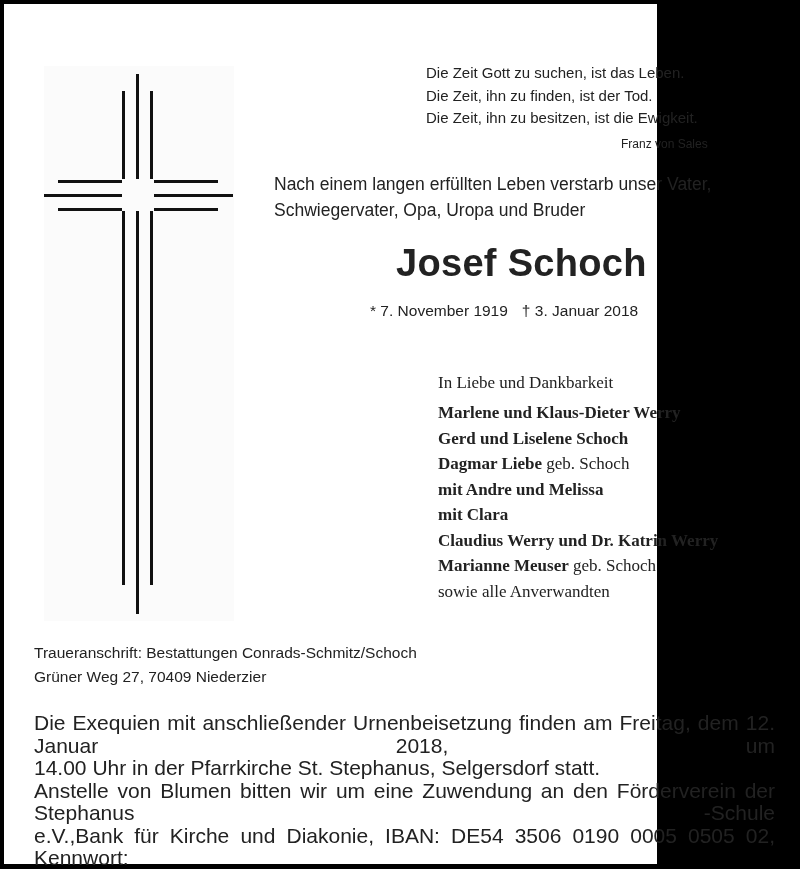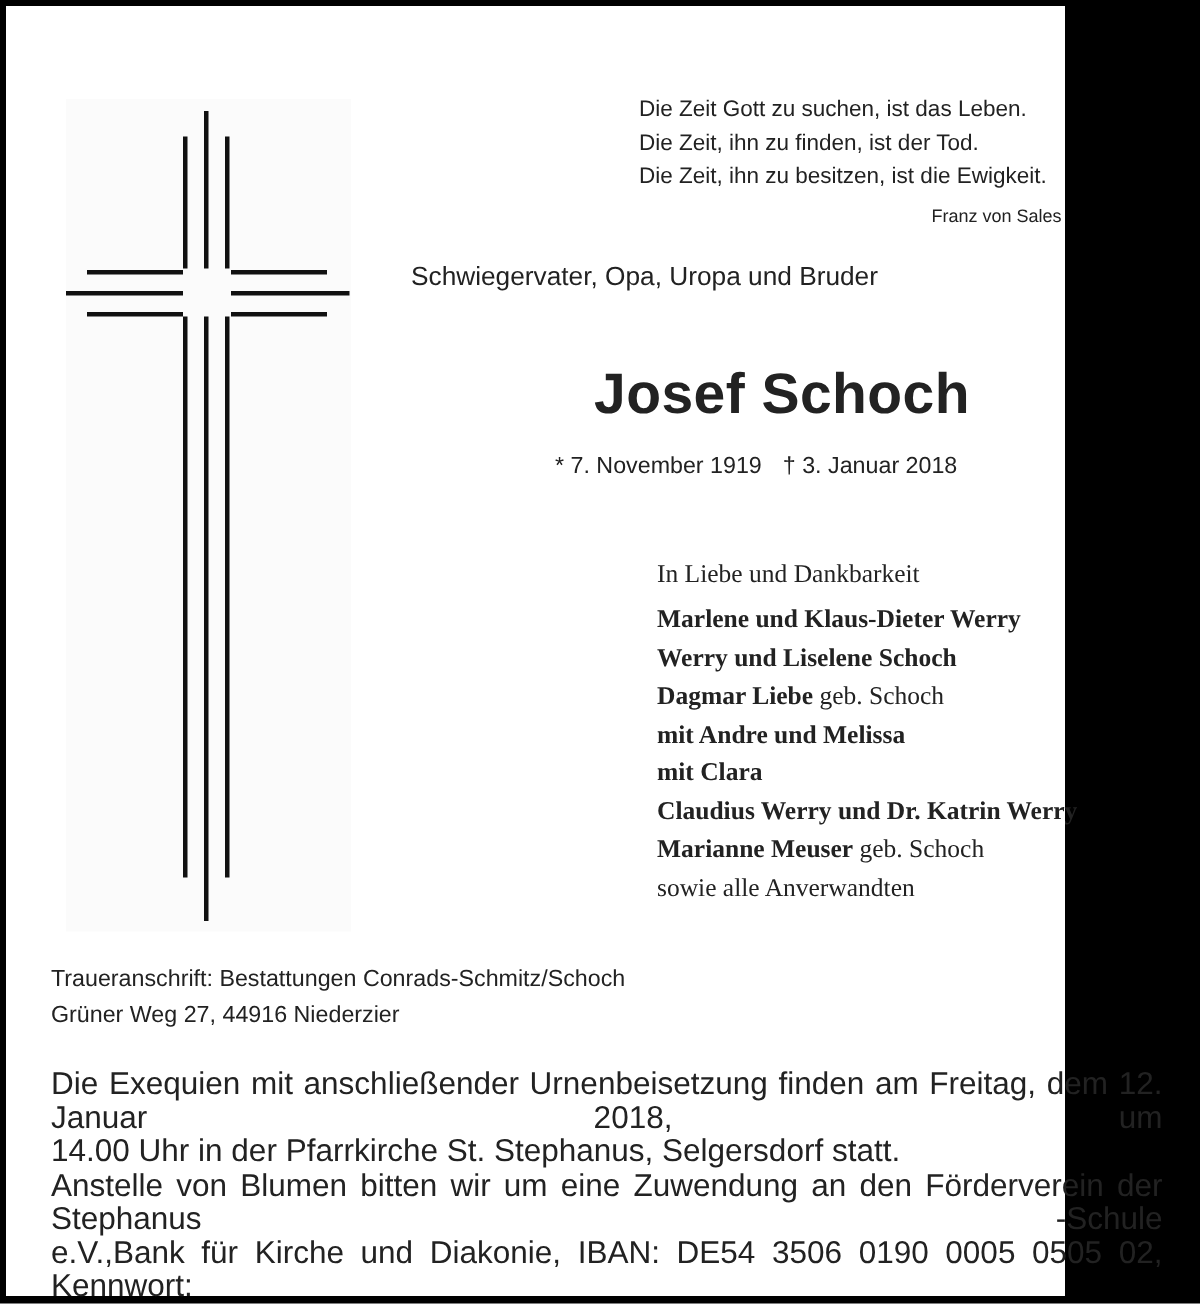--- a/index.html
+++ b/index.html
@@ -7,21 +7,21 @@
       width: 800px; height: 869px;
       background: #000;
       position: relative;
       overflow: hidden;
       font-family: "Liberation Sans", "DejaVu Sans", sans-serif;
       color: #222;
     }
     .page {
       position: absolute;
       left: 4px; top: 4px;
-      width: 706px; height: 860px;
+      width: 653px; height: 860px;
       background: #fff;
     }
     .cross-bg {
       position: absolute;
       left: 40px; top: 62px;
       width: 190px; height: 555px;
       background: #fbfbfb;
     }
     .bar { position: absolute; background: #111; }
     .abs { position: absolute; white-space: nowrap; }
@@ -69,44 +69,45 @@
   </div>
 
   <div class="abs quote">
     <div>Die Zeit Gott zu suchen, ist das Leben.</div>
     <div>Die Zeit, ihn zu finden, ist der Tod.</div>
     <div>Die Zeit, ihn zu besitzen, ist die Ewigkeit.</div>
   </div>
   <div class="abs quote-author">Franz von Sales</div>
 
   <div class="abs intro">
+    <div>Nach einem langen erfüllten Leben verstarb unser Vater,</div>
     <div>Schwiegervater, Opa, Uropa und Bruder</div>
   </div>
 
   <div class="abs name">Josef Schoch</div>
 
   <div class="abs dates">
     <span>* 7. November 1919</span><span class="gap"></span><span>† 3. Januar 2018</span>
   </div>
 
   <div class="abs mourners">
     <div class="intro-line">In Liebe und Dankbarkeit</div>
     <div class="row"><span class="b">Marlene und Klaus-Dieter Werry</span><span></span></div>
-    <div class="row"><span class="b">Werry und Liselene Schoch</span><span></span></div>
+    <div class="row"><span class="b">Gerd und Liselene Schoch</span><span></span></div>
     <div class="row"><span class="b">Dagmar Liebe</span><span> geb. Schoch</span></div>
     <div class="row"><span class="b">mit Andre und Melissa</span><span></span></div>
     <div class="row"><span class="b">mit Clara</span><span></span></div>
     <div class="row"><span class="b">Claudius Werry und Dr. Katrin Werry</span><span></span></div>
     <div class="row"><span class="b">Marianne Meuser</span><span> geb. Schoch</span></div>
     <div class="row"><span class="b"></span><span>sowie alle Anverwandten</span></div>
   </div>
 
   <div class="abs address">
     <div>Traueranschrift: Bestattungen Conrads-Schmitz/Schoch</div>
-    <div>Grüner Weg 27, 44916 Niederzier</div>
+    <div>Grüner Weg 27, 70409 Niederzier</div>
   </div>
 
   <div class="abs notice">
     <span class="justify">Die Exequien mit anschließender Urnenbeisetzung finden am Freitag, dem 12. Januar 2018, um</span>
     <span class="line">14.00 Uhr in der Pfarrkirche St. Stephanus, Selgersdorf statt.</span>
     <span class="justify">Anstelle von Blumen bitten wir um eine Zuwendung an den Förderverein der Stephanus -Schule</span>
     <span class="justify">e.V.,Bank für Kirche und Diakonie, IBAN: DE54 3506 0190 0005 0505 02, Kennwort:</span>
     <span class="line">Josef Schoch.</span>
   </div>
 

